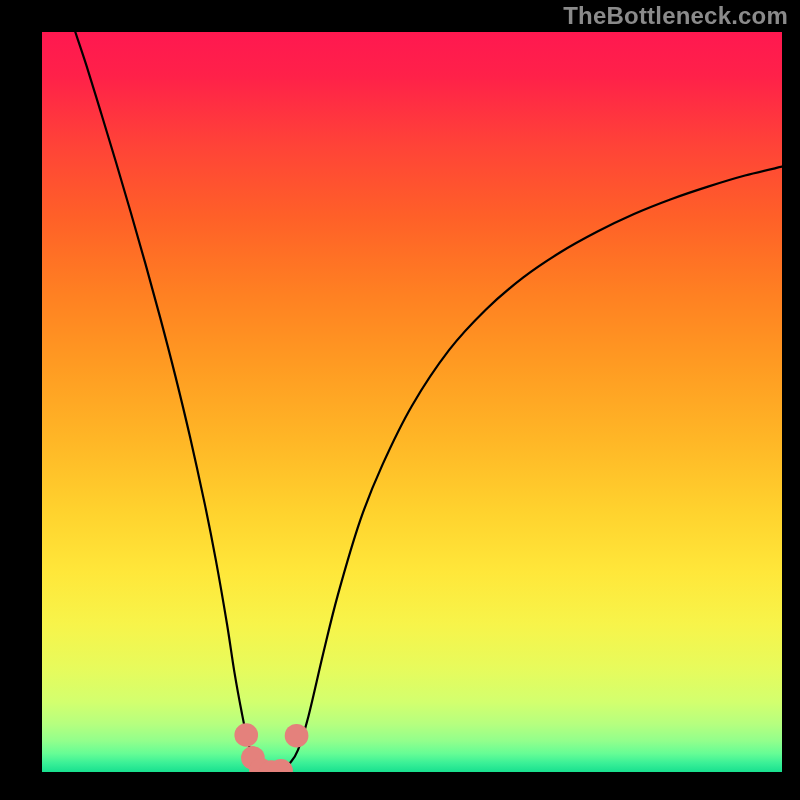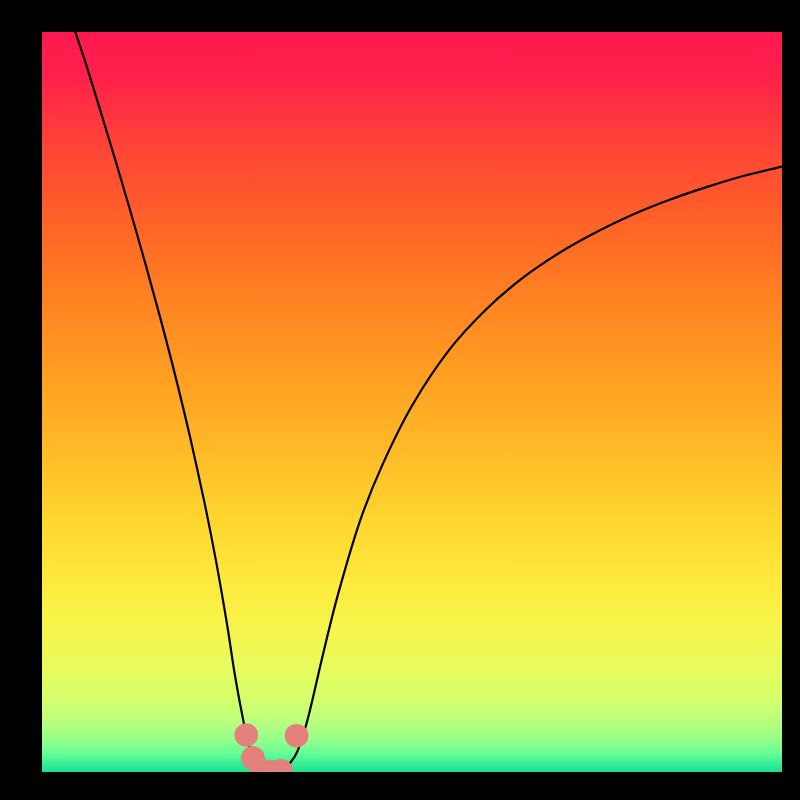--- a/index.html
+++ b/index.html
@@ -34,20 +34,21 @@
     font-weight: 600;
     color: #8b8b8b;
     letter-spacing: 0.2px;
   }
   svg { display: block; }
 </style>
 </head>
 <body>
 
 <div class="frame">
+  <div class="watermark">TheBottleneck.com</div>
   <div class="plot">
     <svg id="chart-svg" width="740" height="740" viewBox="0 0 740 740" preserveAspectRatio="none">
       <defs>
         <linearGradient id="bg-grad" x1="0" y1="0" x2="0" y2="1">
             <stop offset="0.00%" stop-color="#ff1850"></stop>
             <stop offset="6.00%" stop-color="#ff2149"></stop>
             <stop offset="15.00%" stop-color="#ff4238"></stop>
             <stop offset="25.00%" stop-color="#ff6028"></stop>
             <stop offset="35.00%" stop-color="#ff7f22"></stop>
             <stop offset="45.00%" stop-color="#ff9b22"></stop>

